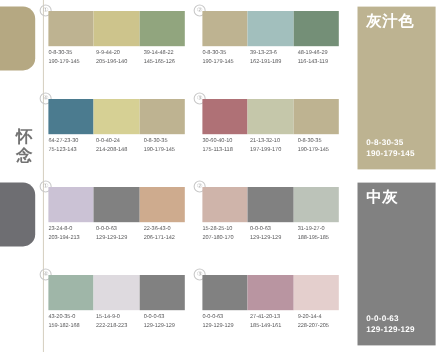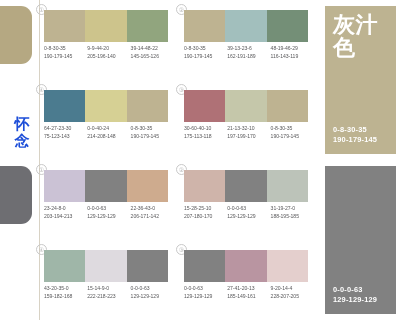--- a/index.html
+++ b/index.html
@@ -130,21 +130,21 @@
     position: absolute;
     right: 4px;
     top: 6px;
     width: 71px;
     height: 148px;
     box-sizing: border-box;
     padding: 7px 8px 9px 8px;
   }
   .summary-title {
     color: #ffffff;
-    font-size: 22px;
+    font-size: 14px;
     line-height: 1.05;
     font-family: "DejaVu Sans", sans-serif;
     font-weight: 700;
     letter-spacing: 0.5px;
   }
   .summary-codes {
     position: absolute;
     left: 8px;
     bottom: 9px;
     color: #ffffff;
@@ -158,21 +158,21 @@
 </head>
 <body>
 
 <div class="sheet">
 
   <div class="section">
 
     <div class="tab-col">
       <div class="tab-chip" style="background: rgb(181, 168, 130);"></div>
       <div class="tab-rule"></div>
-      <div class="tab-label" style="color: #1d4ed8;">怀念</div>
+      <div class="tab-label" style="color: #737373;">怀念</div>
     </div>
 
     <div class="grid">
 
       <div class="palette c0 r0">
         <div class="pal-index">①</div>
         <div class="swatches">
           <div class="swatch" style="background: rgb(190, 179, 145);"></div>
           <div class="swatch" style="background: rgb(205, 196, 140);"></div>
           <div class="swatch" style="background: rgb(145, 165, 126);"></div>
@@ -371,20 +371,21 @@
           <div class="code-cell">
             <span class="code-cmyk">9-20-14-4</span>
             <span class="code-rgb">228-207-205</span>
           </div>
         </div>
       </div>
 
     </div>
 
     <div class="summary" style="background: rgb(129, 129, 129);">
+      <div class="summary-title">中灰</div>
       <div class="summary-codes">
         <div>0-0-0-63</div>
         <div>129-129-129</div>
       </div>
     </div>
 
   </div>
 
 </div>
 

